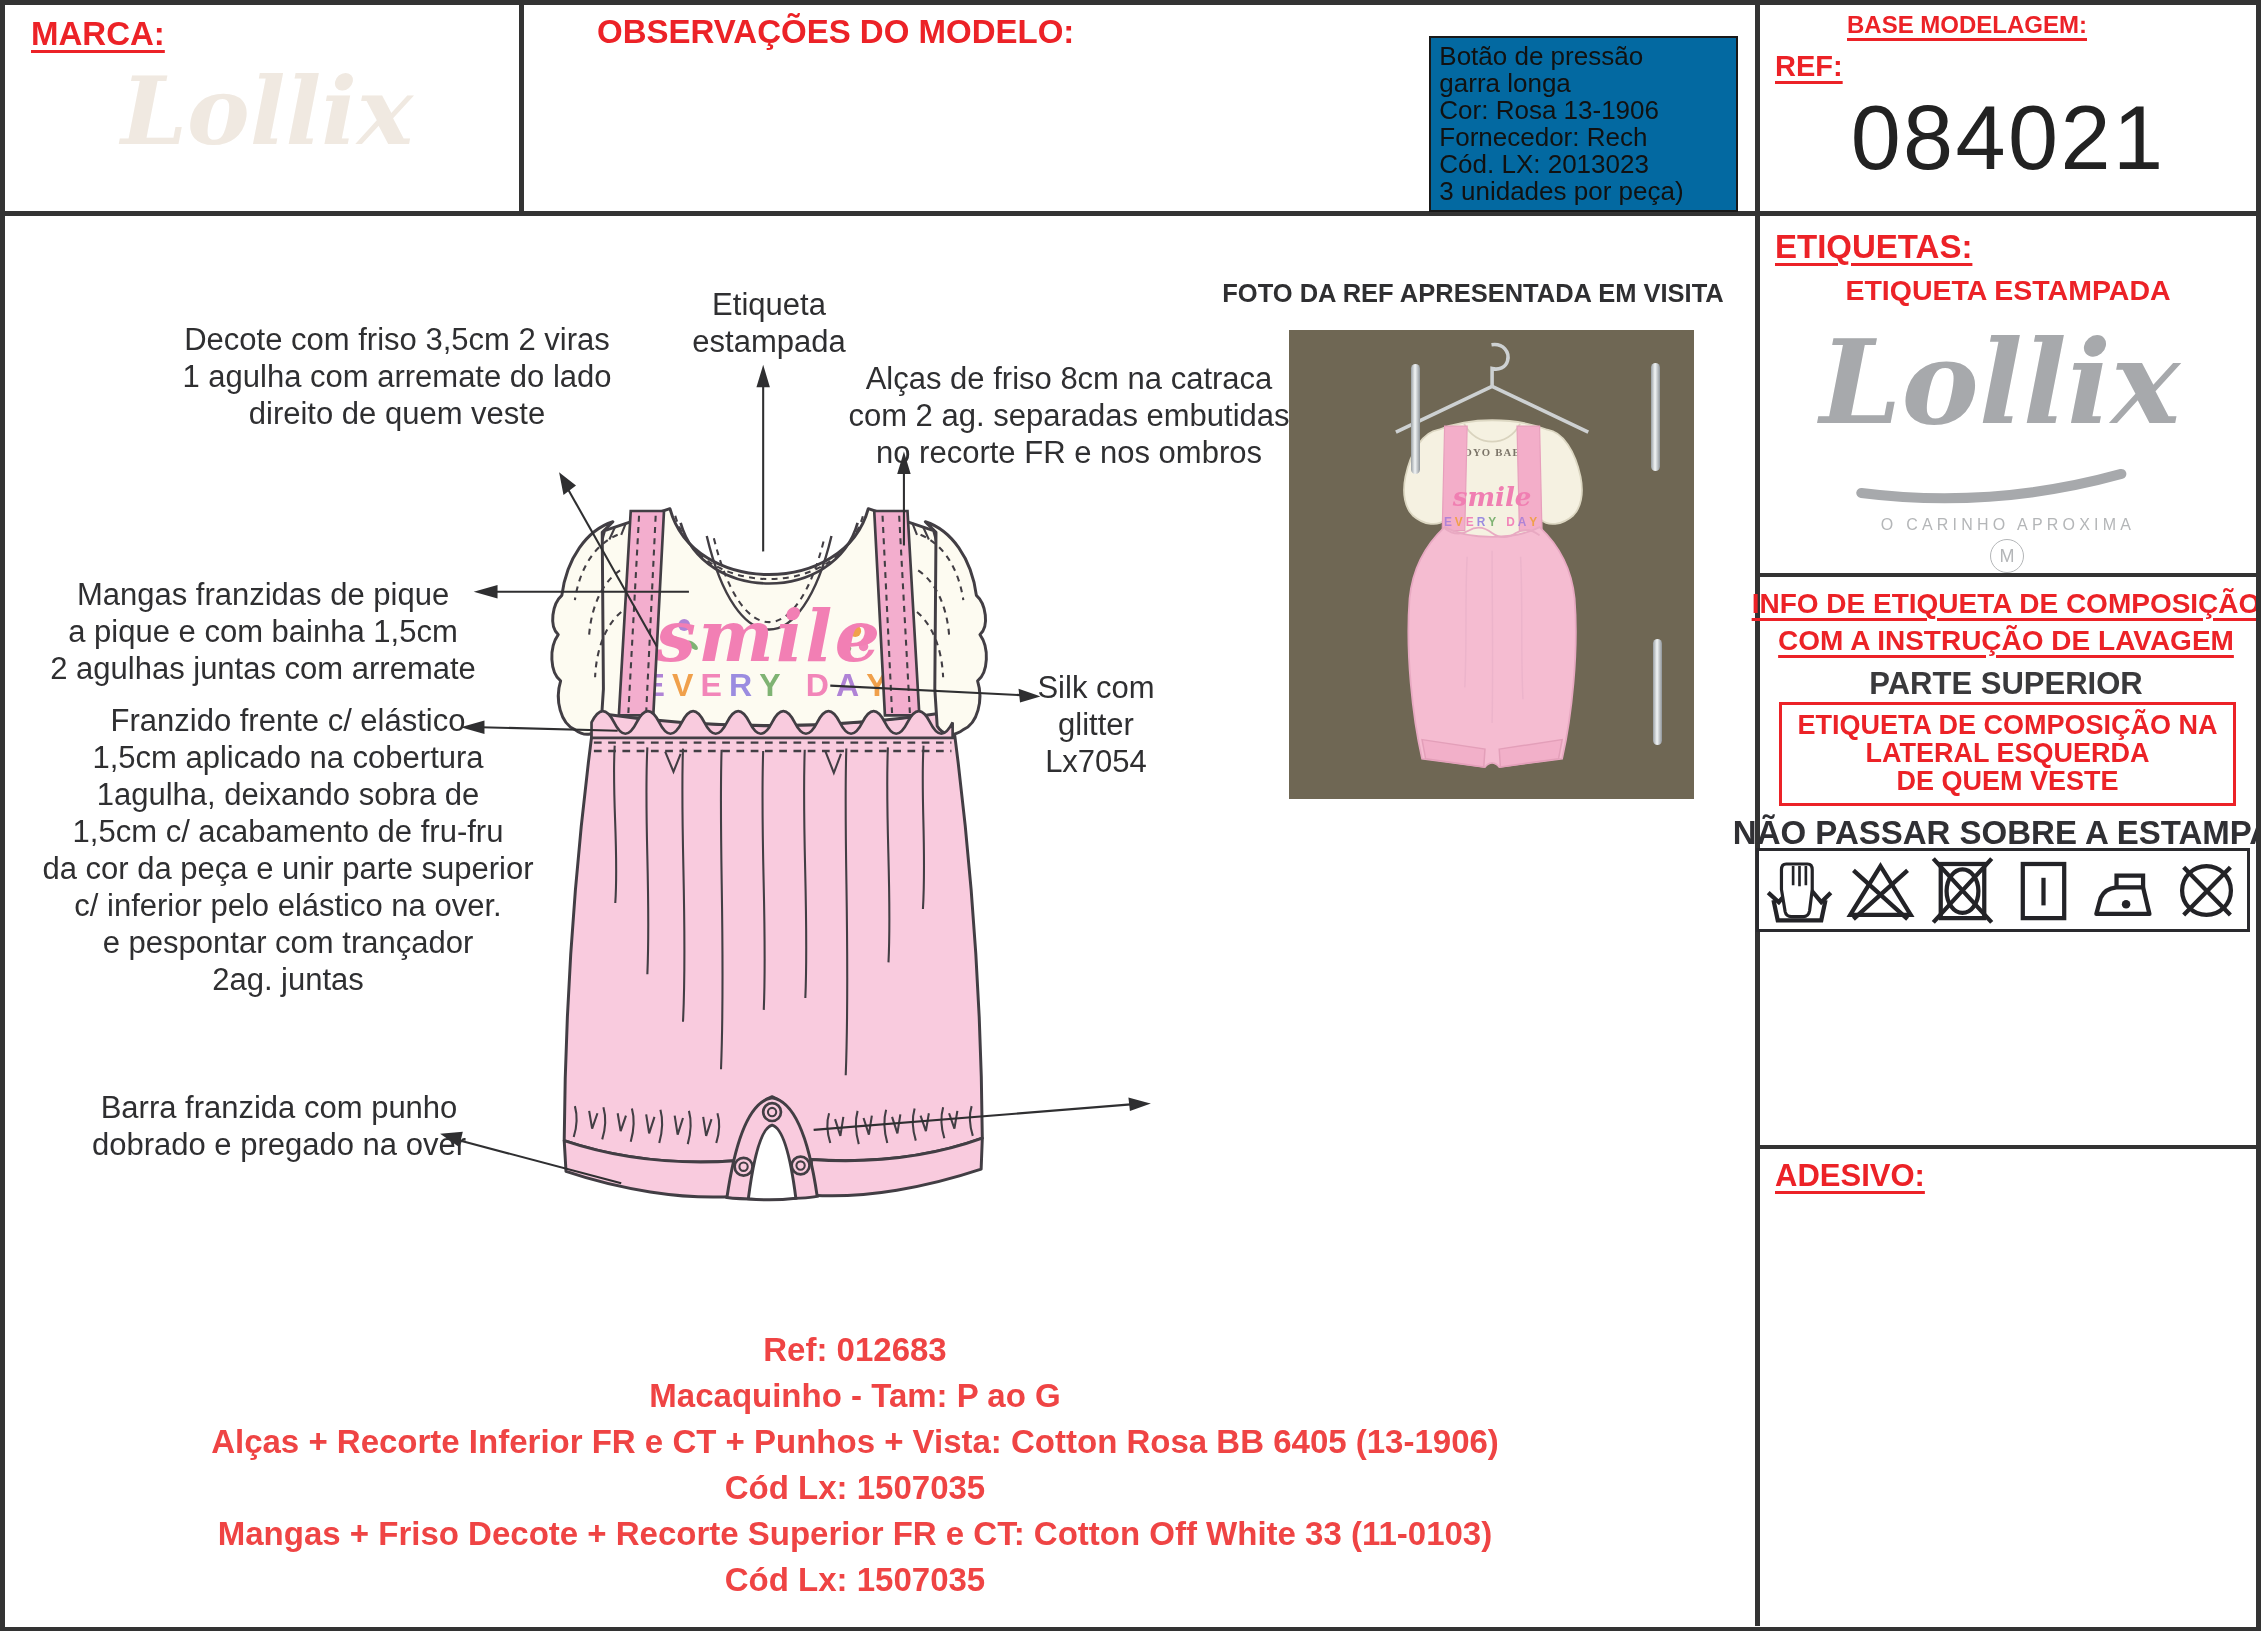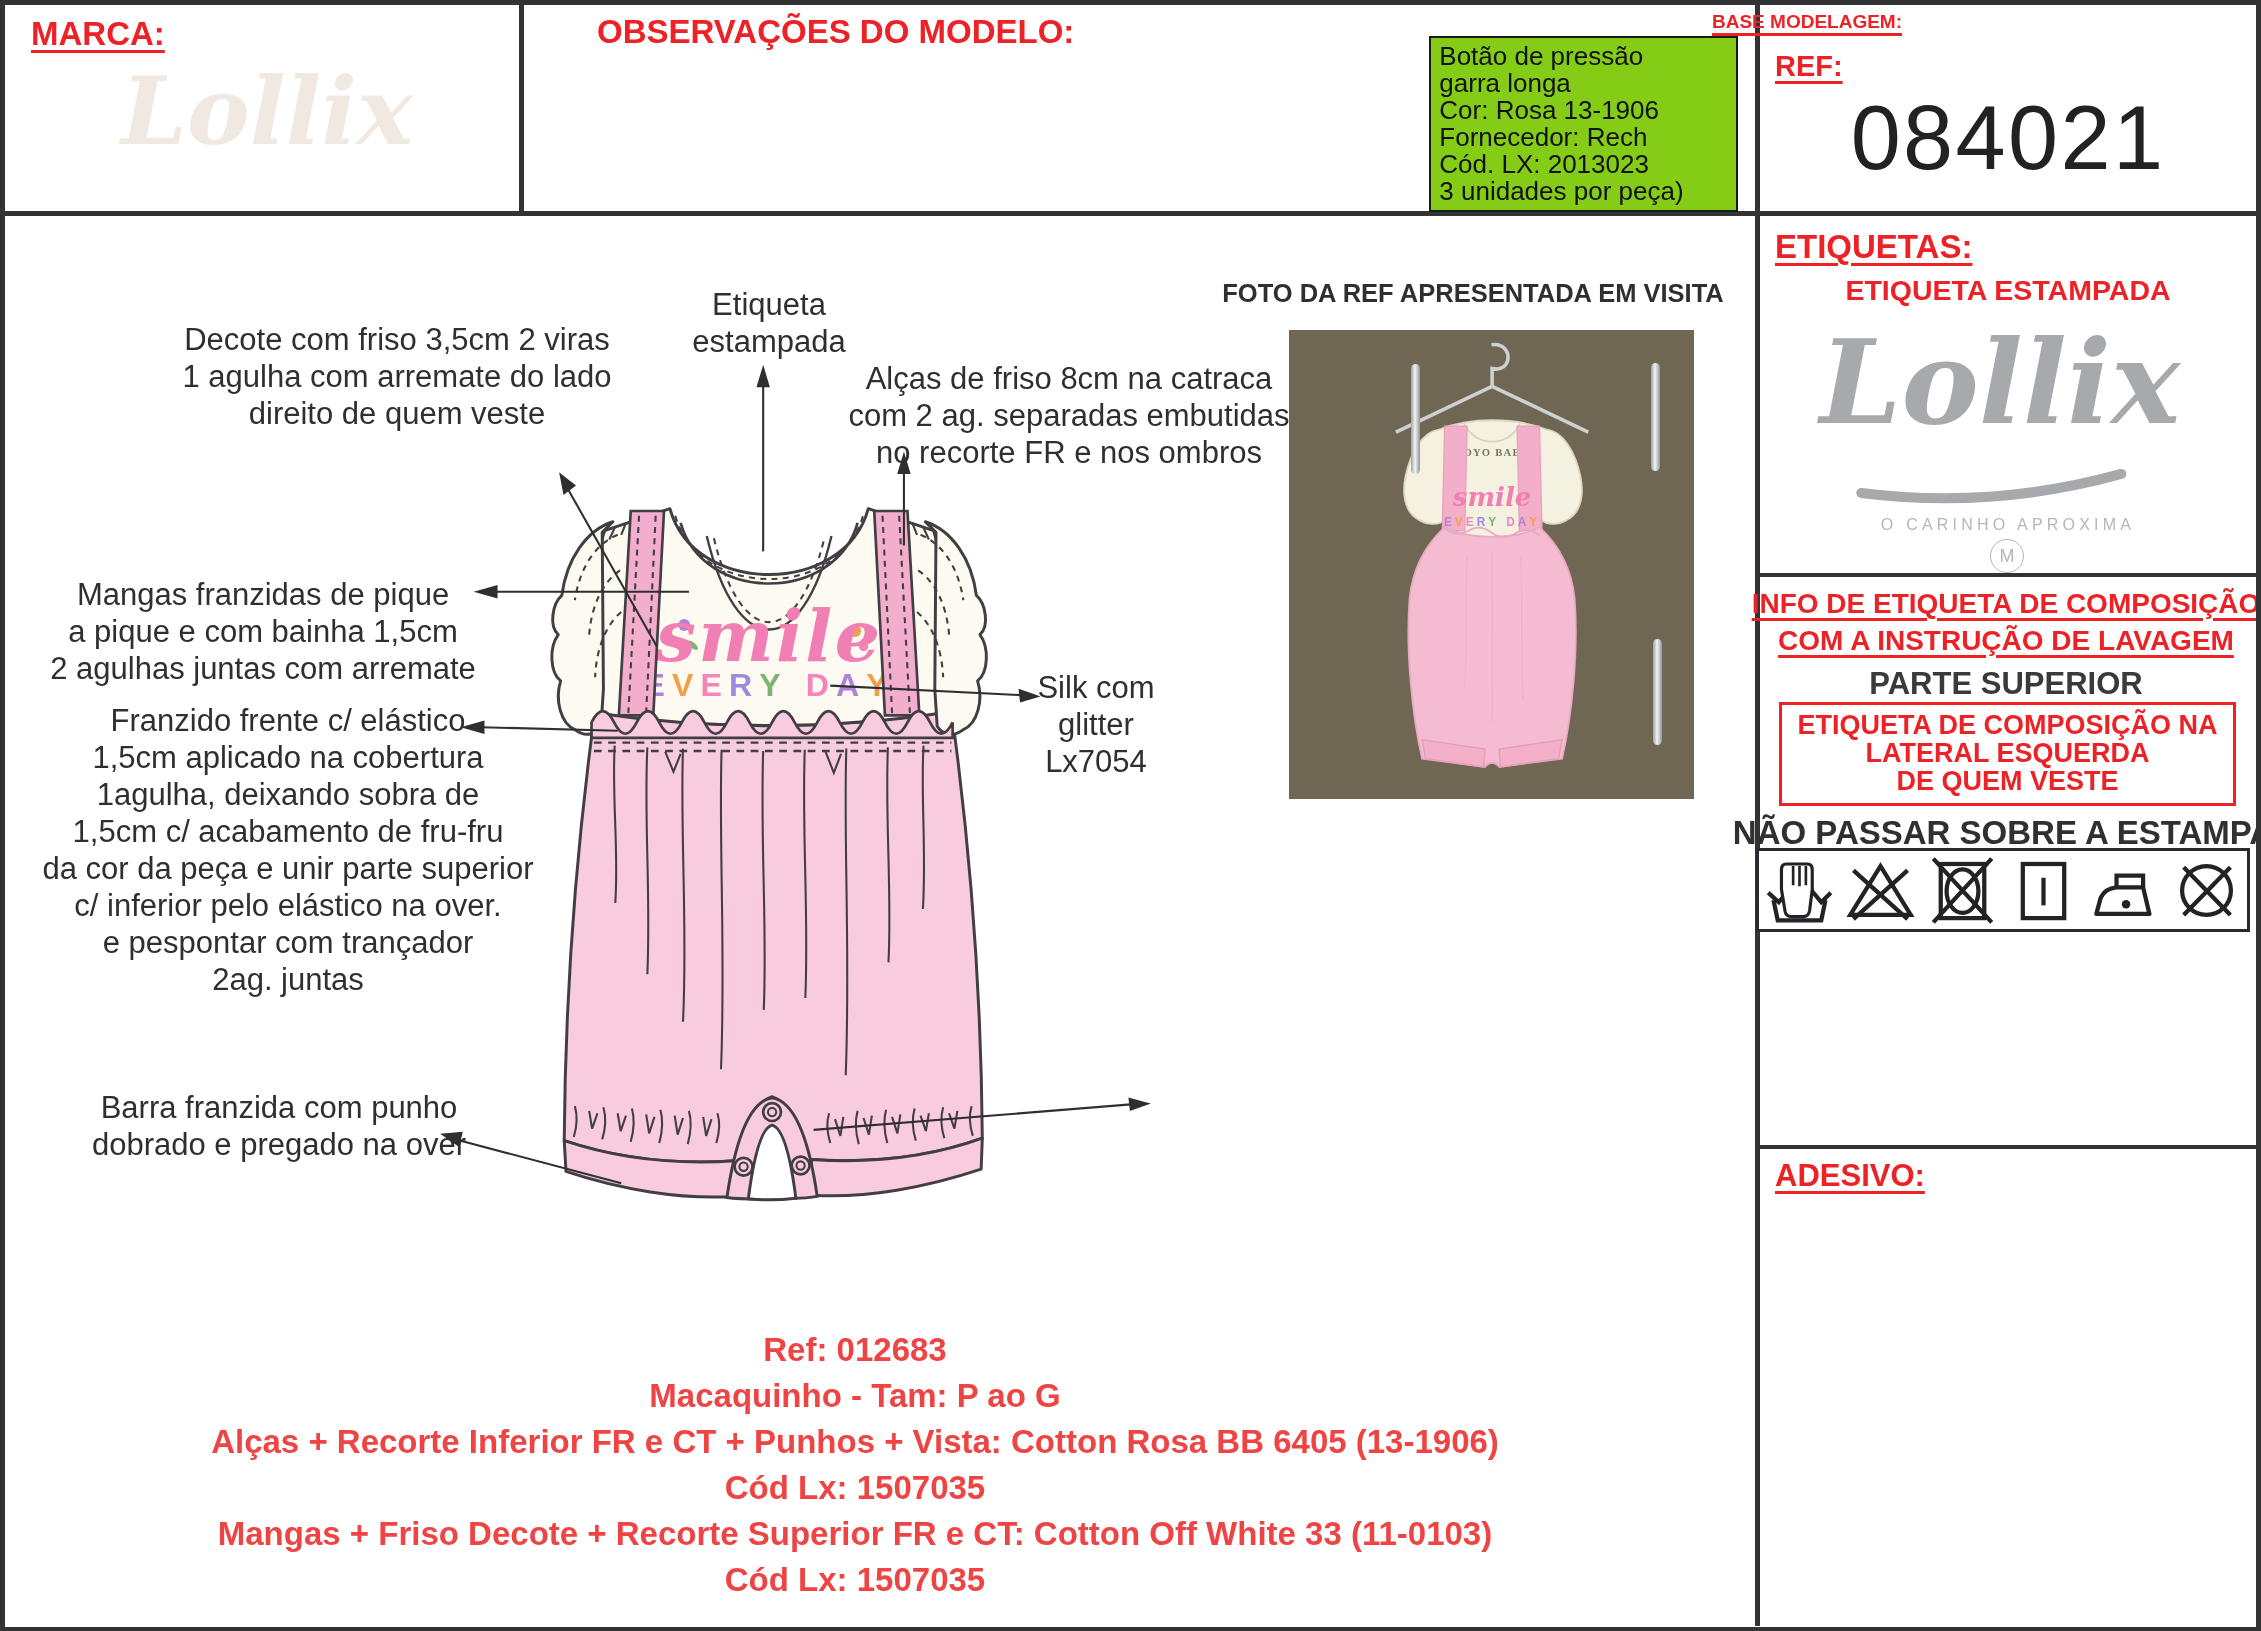--- a/index.html
+++ b/index.html
@@ -7,21 +7,21 @@
         font-family:"Liberation Sans",sans-serif;color:#2F2F31;}
   .abs{position:absolute;}
   .frame{position:absolute;inset:0;border:5.3px solid #333;pointer-events:none;}
   .line{position:absolute;background:#333;}
   .red{color:#EC2227;font-weight:bold;}
   .u{text-decoration:underline;text-decoration-thickness:3px;text-underline-offset:5.3px;}
   .ctr{transform:translateX(-50%);text-align:center;width:max-content;}
   .ann{position:absolute;transform:translateX(-50%);text-align:center;width:max-content;
        font-size:31px;line-height:37px;color:#2F2F31;white-space:pre-line;}
   .hdr{font-size:33px;}
-  .note{box-sizing:border-box;background:#84cc16;border:2.4px solid #191919;padding:4.8px 8.3px;
+  .note{box-sizing:border-box;background:#0369a1;border:2.4px solid #191919;padding:4.8px 8.3px;
         font-size:26px;line-height:27px;color:#111;white-space:pre-line;}
   .refnum{font-size:90px;font-weight:400;letter-spacing:2.4px;color:#222;}
   .logo-script{font-family:"DejaVu Serif",serif;font-style:italic;font-weight:bold;color:#A7A9AC;}
   .watermark{font-family:"DejaVu Serif",serif;font-style:italic;font-weight:bold;color:#F0E9E1;}
   .tagline{font-size:16px;letter-spacing:4.2px;color:#B4B6B8;}
   .mono{box-sizing:border-box;width:34px;height:34px;border:1.8px solid #B4B6B8;border-radius:50%;
         color:#B4B6B8;font-size:18px;display:flex;align-items:center;justify-content:center;}
   .compbox{box-sizing:border-box;border:3.6px solid #EC2227;text-align:center;
            font-size:27px;line-height:28px;font-weight:bold;color:#EC2227;white-space:pre-line;padding-top:6px;}
   .icons{box-sizing:border-box;border:3px solid #2a2a2e;display:flex;align-items:center;
@@ -49,21 +49,21 @@
   <div class="abs watermark ctr" style="left:267px;top:56px;font-size:94px;">Lollix</div>
 
   <div class="abs red hdr" style="left:597px;top:13px;">OBSERVAÇÕES DO MODELO:</div>
   <div class="abs note" style="left:1429px;top:36px;width:309px;height:176px;">Botão de pressão
 garra longa
 Cor: Rosa 13-1906
 Fornecedor: Rech
 Cód. LX: 2013023
 3 unidades por peça)</div>
 
-  <div class="abs red u" style="left:1712px;top:10.7px;font-size:19px;">BASE MODELAGEM:</div>
+  <div class="abs red u" style="left:1847px;top:10.7px;font-size:24px;">BASE MODELAGEM:</div>
   <div class="abs red u" style="left:1775px;top:50px;font-size:29px;">REF:</div>
   <div class="abs refnum ctr" style="left:2008px;top:87px;">084021</div>
 
   <div class="abs red u" style="left:1775px;top:228px;font-size:33px;">ETIQUETAS:</div>
   <div class="abs red ctr" style="left:2008px;top:274px;font-size:28.5px;font-weight:bold;">ETIQUETA ESTAMPADA</div>
   <div class="abs logo-script ctr" style="left:2000px;top:314px;font-size:116px;">Lollix</div>
   <svg class="abs" style="left:1853px;top:463px;" width="279" height="48" viewBox="0 0 470 80">
     <path d="M14 50 Q 235 78 452 18" stroke="#A7A9AC" stroke-width="17" fill="none" stroke-linecap="round"></path>
   </svg>
   <div class="abs tagline ctr" style="left:2008px;top:516px;">O CARINHO APROXIMA</div>

